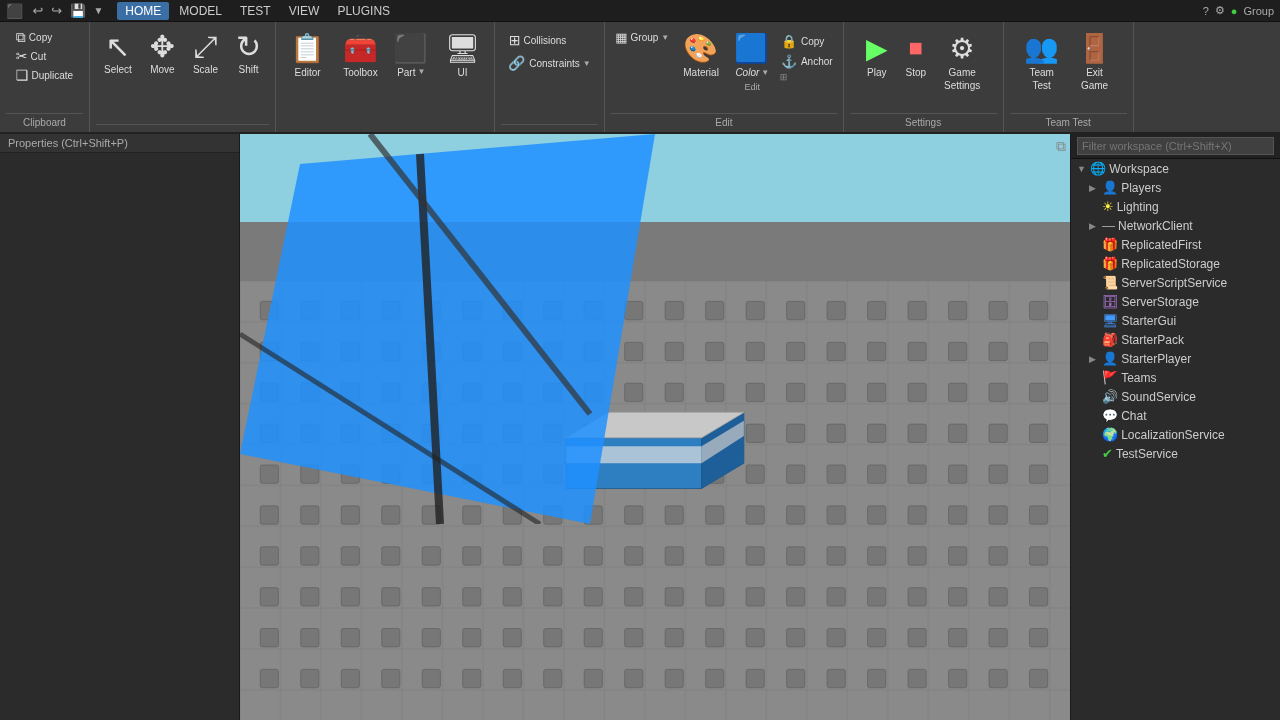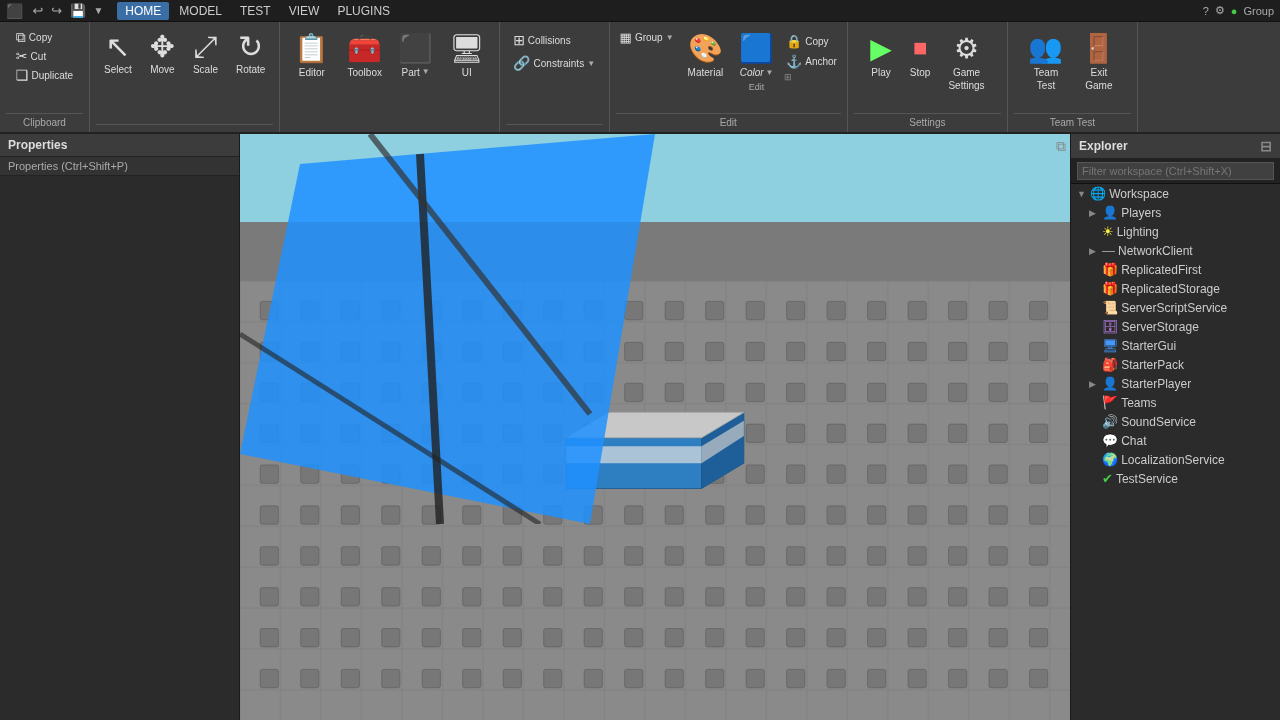--- a/index.html
+++ b/index.html
@@ -265,21 +265,21 @@
       <div class="ribbon-large-btn">
         <span style="font-size:30px;line-height:1;">✥</span>
         <span>Move</span>
       </div>
       <div class="ribbon-large-btn">
         <span style="font-size:30px;line-height:1;">⤢</span>
         <span>Scale</span>
       </div>
       <div class="ribbon-large-btn">
         <span style="font-size:30px;line-height:1;">↻</span>
-        <span>Rotate</span>
+        <span>Shift</span>
       </div>
     </div>
     <div class="ribbon-section-label"></div>
   </div>
 
   <div class="ribbon-section" style="min-width:160px;">
     <div style="display:flex;gap:2px;padding:2px 0;flex:1;align-items:flex-start;">
       <div class="ribbon-large-btn">
         <span style="font-size:28px;">📋</span>
         <span>Editor</span>
@@ -384,21 +384,20 @@
       </div>
     </div>
     <div class="ribbon-section-label">Team Test</div>
   </div>
 
 </div>
 
 <div id="main-body">
 
   <div id="left-panel">
-    <div class="panel-header">Properties</div>
     <div class="panel-subheader">Properties (Ctrl+Shift+P)</div>
     <div style="flex:1;background:#2b2b2b;"></div>
   </div>
 
   <div id="viewport">
 
     <svg id="floor-canvas" viewBox="0 0 820 430" xmlns="http://www.w3.org/2000/svg" preserveAspectRatio="none">
       <rect width="820" height="430" fill="#8a8a8a"></rect>
 
       <defs>
@@ -641,24 +640,20 @@
 
       <line x1="180" y1="20" x2="200" y2="390" stroke="#222" stroke-width="8" opacity="0.8"></line>
       <line x1="130" y1="0" x2="350" y2="280" stroke="#333" stroke-width="6" opacity="0.7"></line>
       <line x1="0" y1="200" x2="300" y2="390" stroke="#222" stroke-width="5" opacity="0.6"></line>
     </svg>
 
     <div class="maximize-icon">⧉</div>
   </div>
 
   <div id="right-panel">
-    <div class="explorer-header">
-      <span>Explorer</span>
-      <span style="font-size:14px;color:#888;">⊟</span>
-    </div>
     <div class="explorer-filter">
       <input type="text" placeholder="Filter workspace (Ctrl+Shift+X)" style="">
     </div>
     <div class="explorer-tree" id="explorer-tree">
     <div class="tree-item">
           <span class="arrow">▼</span>
           <span class="item-icon icon-workspace">🌐</span>
           <span class="item-label">Workspace</span>
         </div>
         <div class="tree-item indent1">

